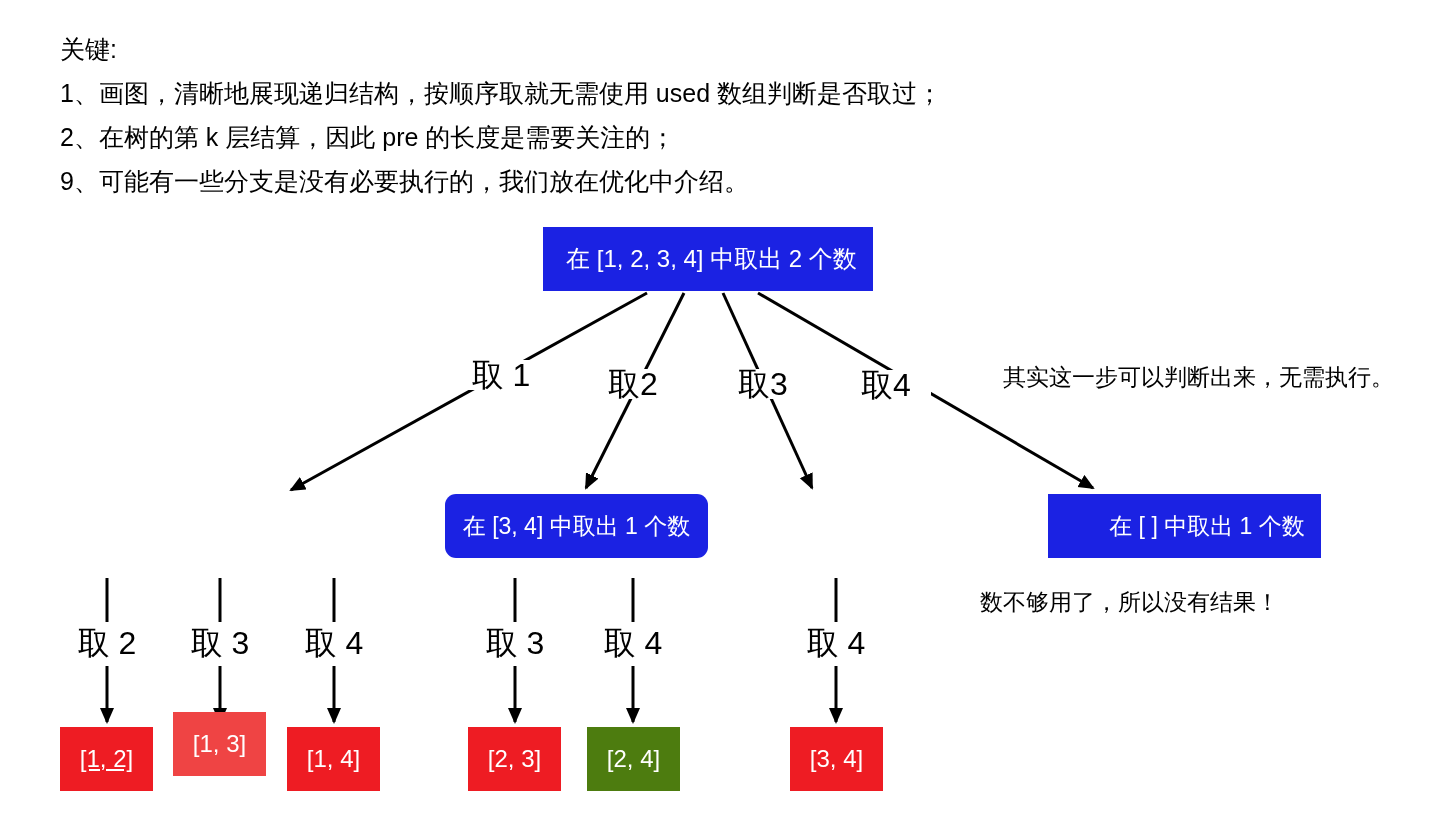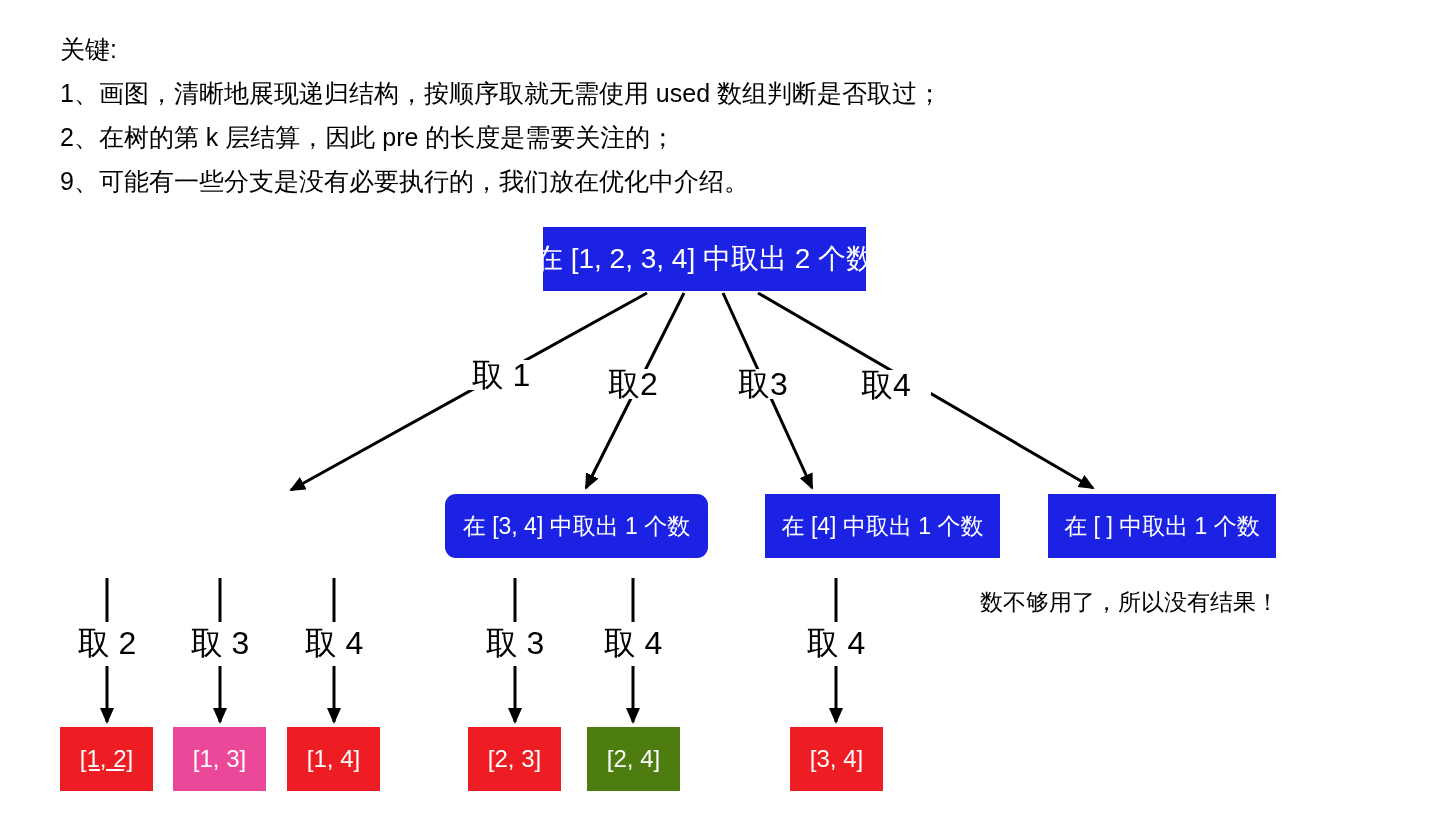--- a/index.html
+++ b/index.html
@@ -30,21 +30,21 @@
     position: absolute;
     display: flex;
     align-items: center;
     justify-content: center;
     color: #ffffff;
     font-weight: 500;
     white-space: nowrap;
     z-index: 2;
   }
   .node.blue { font-size: 23px; }
-  .node.root { font-size: 28px; }
+  .node.root { font-size: 24px; padding-left: 7px; }
   .node.leaf { font-size: 24px; font-weight: 400; }
   .edge-label {
     position: absolute;
     width: 90px;
     text-align: center;
     font-size: 32px;
     background: #ffffff;
     white-space: nowrap;
     z-index: 3;
     line-height: 30px;
@@ -101,34 +101,34 @@
     <div>9、可能有一些分支是没有必要执行的，我们放在优化中介绍。</div>
   </div>
 
   <div class="node root" style="left: 543px; top: 227px; width: 323px; height: 64px; background: rgb(27, 34, 227);">在 [1, 2, 3, 4] 中取出 2 个数</div>
 
   <div class="edge-label" style="left:456px; top:360px;">取 1</div>
   <div class="edge-label" style="left:588px; top:369px;">取2</div>
   <div class="edge-label" style="left:718px; top:369px;">取3</div>
   <div class="edge-label" style="left:841px; top:370px;">取4</div>
 
+  <div class="annotation" style="left:1003px; top:362px;">其实这一步可以判断出来，无需执行。</div>
 
   <div class="node blue" style="left: 445px; top: 494px; width: 263px; height: 64px; background: rgb(27, 34, 227); border-radius: 11px;">在 [3, 4] 中取出 1 个数</div>
-  <div class="node blue" style="left: 765px; top: 494px; width: 235px; height: 64px; background: rgb(27, 34, 227);">在 [4] 中取出 1 个数</div>
-  <div class="node blue" style="left: 1048px; top: 494px; width: 228px; height: 64px; background: rgb(27, 34, 227);">在 [ ] 中取出 1 个数</div>
+  <div class="node blue" style="left: 1048px; top: 494px; width: 228px; height: 64px; background: rgb(27, 34, 227); padding-left: 45px;">在 [ ] 中取出 1 个数</div>
 
   <div class="edge-label" style="left:62px; top:628px;">取 2</div>
   <div class="edge-label" style="left:175px; top:628px;">取 3</div>
   <div class="edge-label" style="left:289px; top:628px;">取 4</div>
   <div class="edge-label" style="left:470px; top:628px;">取 3</div>
   <div class="edge-label" style="left:588px; top:628px;">取 4</div>
   <div class="edge-label" style="left:791px; top:628px;">取 4</div>
 
   <div class="annotation" style="left:980px; top:587px;">数不够用了，所以没有结果！</div>
 
   <div class="node leaf" style="left: 60px; top: 727px; width: 93px; height: 64px; background: rgb(238, 28, 35); text-decoration: underline;">[1, 2]</div>
-  <div class="node leaf" style="left: 173px; top: 727px; width: 93px; height: 64px; background: #ec4899;">[1, 3]</div>
+  <div class="node leaf" style="left: 173px; top: 712px; width: 93px; height: 64px; background: #ef4444;">[1, 3]</div>
   <div class="node leaf" style="left: 287px; top: 727px; width: 93px; height: 64px; background: rgb(238, 28, 35);">[1, 4]</div>
   <div class="node leaf" style="left: 468px; top: 727px; width: 93px; height: 64px; background: rgb(238, 28, 35);">[2, 3]</div>
   <div class="node leaf" style="left: 587px; top: 727px; width: 93px; height: 64px; background: #4d7c0f;">[2, 4]</div>
   <div class="node leaf" style="left: 790px; top: 727px; width: 93px; height: 64px; background: rgb(238, 28, 35);">[3, 4]</div>
 
 </div>
 
 </body></html>

